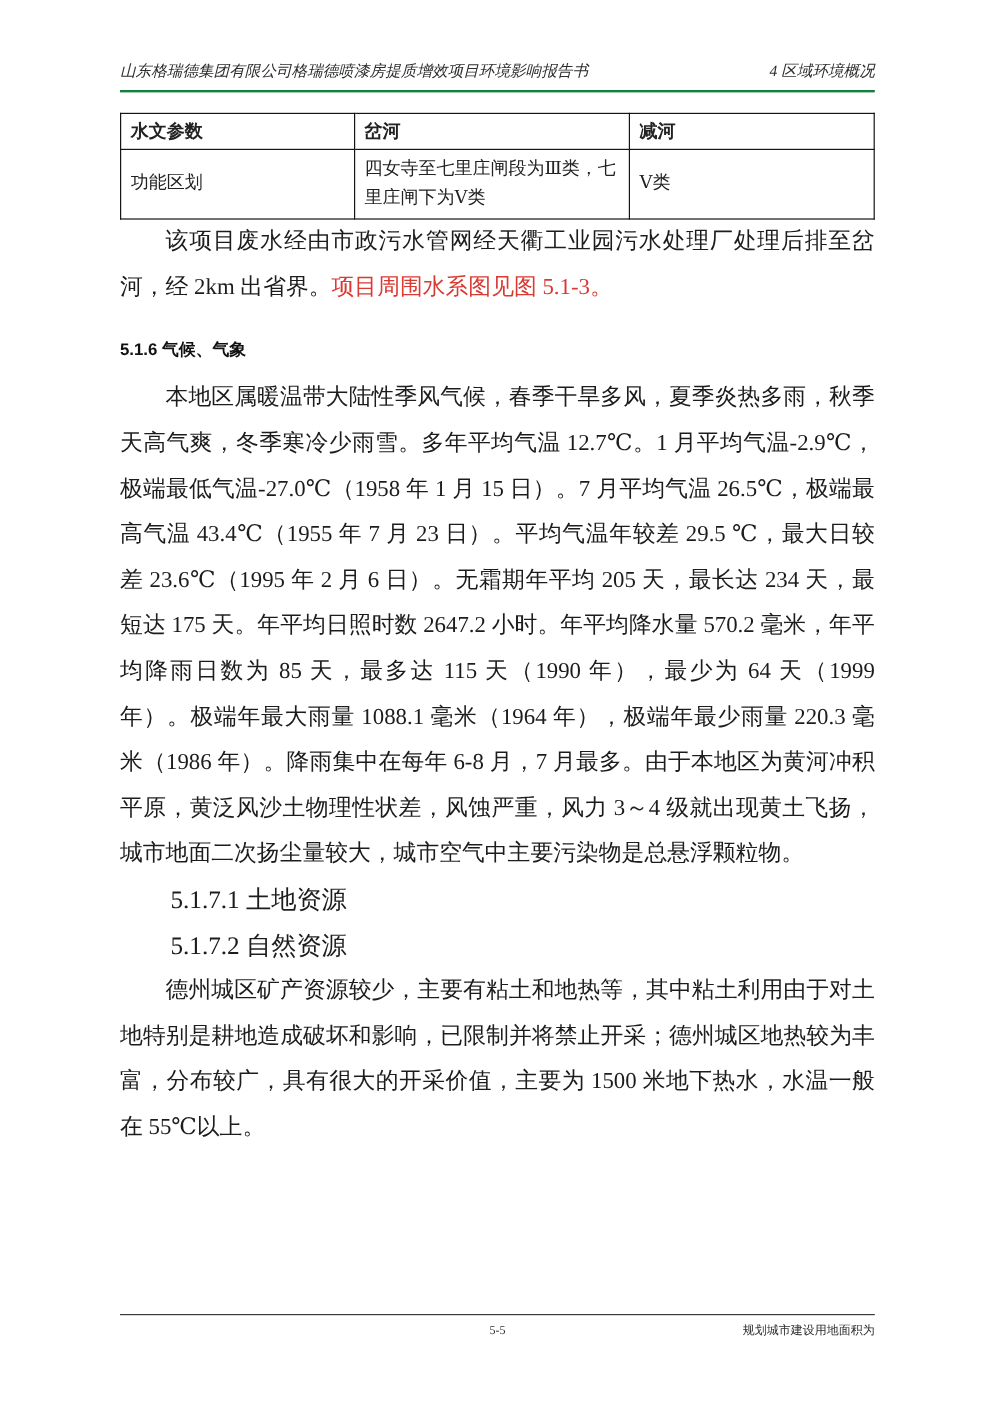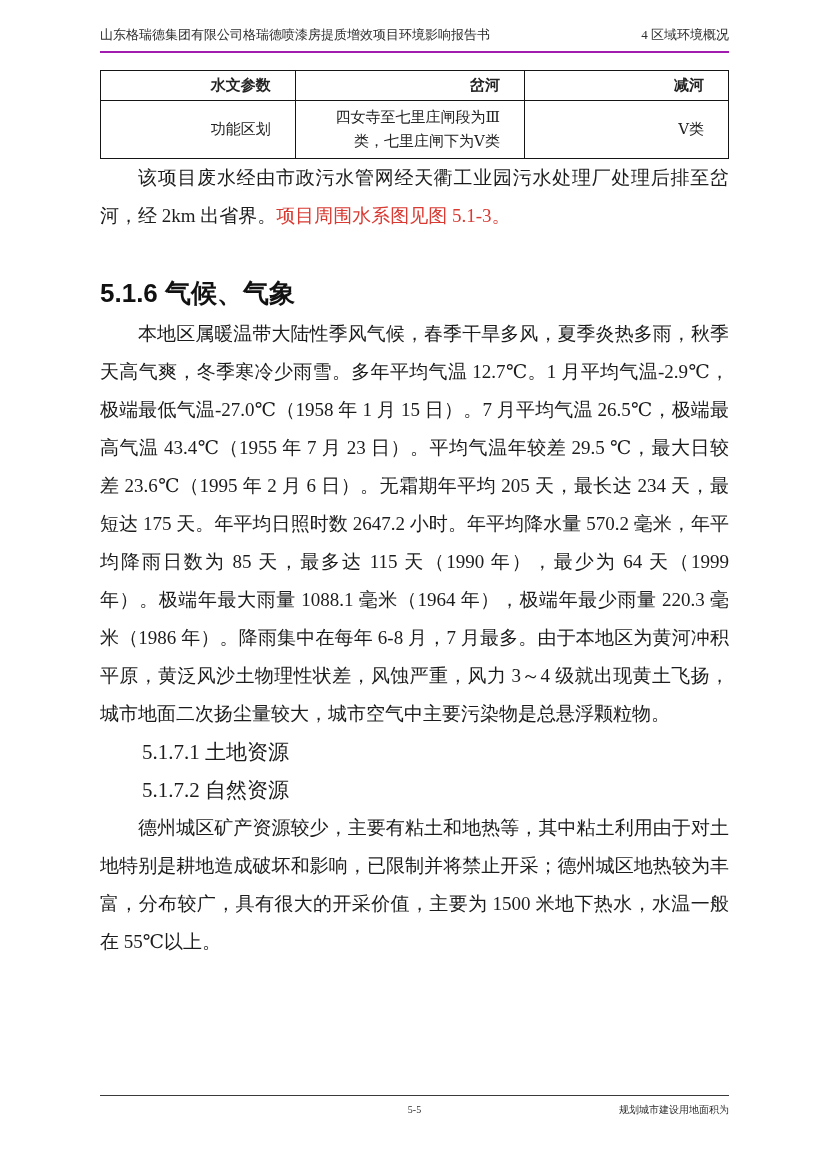--- a/index.html
+++ b/index.html
@@ -13,68 +13,69 @@
     height: 1169px;
     margin: 0 auto;
     background: #ffffff;
     font-family: "Liberation Serif", "DejaVu Serif", serif;
     color: #1c1c1c;
     overflow: hidden;
     box-sizing: border-box;
   }
   
   .doc-header {
-    margin: 26px 98px 0 100px;
+    margin: 50px 98px 0 100px;
     display: flex;
     justify-content: space-between;
     align-items: flex-end;
     font-size: 13px;
     padding-bottom: 7px;
-    border-bottom: 2px solid #a21caf;
+    border-bottom: 2px solid #15803d;
     color: #2c2c2c;
+    font-style: italic;
   }
   .doc-header .hdr-right { white-space: nowrap; margin-left: 20px; }
   
   .content { margin: 0 98px 0 100px; }
   table.hydro {
     width: 100%;
     border-collapse: collapse;
     margin-top: 17px;
     table-layout: fixed;
     font-size: 15px;
     color: #222;
   }
   table.hydro th, table.hydro td {
     border: 1.6px solid #151515;
-    text-align: right;
+    text-align: left;
     vertical-align: middle;
-    padding: 3px 24px;
+    padding: 3px 8px;
     box-sizing: border-box;
   }
   table.hydro th { font-weight: bold; height: 30px; }
   table.hydro td { height: 58px; line-height: 1.55; }
   .col-1 { width: 31%; }
   .col-2 { width: 36.5%; }
   .col-3 { width: 32.5%; }
   
   .para {
     font-size: 19px;
     line-height: 38px;
     text-align: justify;
     text-justify: inter-character;
     text-indent: 2em;
     margin: 0;
     color: #1c1c1c;
   }
   .para.first { }
   .h2 {
     font-family: "Liberation Sans", "DejaVu Sans", sans-serif;
-    font-size: 26px;
+    font-size: 14px;
     font-weight: bold;
-    margin: 41px 0 5px 0;
+    margin: 15px 0 5px 0;
     line-height: 34px;
     color: #111;
   }
   .h3 {
     font-size: 21px;
     line-height: 38px;
     text-indent: 2em;
     margin: 0;
     font-weight: normal;
   }

